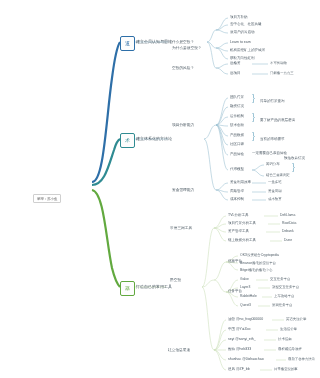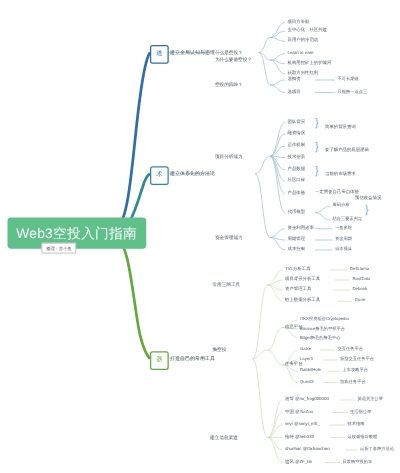--- a/index.html
+++ b/index.html
@@ -84,21 +84,20 @@
     <path d="M214,228 C220,228 220,216 226,216 M214,228 C220,228 220,224 226,224 M214,228 C220,228 220,232 226,232 M214,228 C220,228 220,241 226,241" stroke="#cfe0bd" stroke-width="0.6" fill="none"></path>
     <path d="M264,216 L278,216 M268,224 L280,224 M266,232 L280,232 M270,241 L282,241" stroke="#cfe0bd" stroke-width="0.6" fill="none"></path>
     <path d="M214,280 C220,280 220,262 226,262 M214,280 C220,280 220,292 226,292" stroke="#cfe0bd" stroke-width="0.6" fill="none"></path>
     <path d="M226,262 C232,262 232,256 238,256 M226,262 C232,262 232,263 238,263 M226,262 C232,262 232,270 238,270" stroke="#cfe0bd" stroke-width="0.6" fill="none"></path>
     <path d="M226,292 C232,292 232,280 238,280 M226,292 C232,292 232,288 238,288 M226,292 C232,292 232,297 238,297 M226,292 C232,292 232,306 238,306" stroke="#cfe0bd" stroke-width="0.6" fill="none"></path>
     <path d="M256,280 L268,280 M258,288 L270,288 M262,297 L272,297 M258,306 L270,306" stroke="#cfe0bd" stroke-width="0.6" fill="none"></path>
     <path d="M214,350 C220,350 220,320 226,320 M214,350 C220,350 220,330 226,330 M214,350 C220,350 220,340 226,340 M214,350 C220,350 220,350 226,350 M214,350 C220,350 220,360 226,360 M214,350 C220,350 220,370 226,370" stroke="#cfe0bd" stroke-width="0.6" fill="none"></path>
     <path d="M272,320 L284,320 M266,330 L278,330 M264,340 L276,340 M264,350 L276,350 M276,360 L286,360 M260,370 L272,370" stroke="#cfe0bd" stroke-width="0.6" fill="none"></path>
   </svg>
 
-  <div class="node root">Web3空投入门指南</div>
   <div class="root-sub">整理：苏小鱼</div>
 
   <div class="bhead b1" style="left:120px;top:36px;">道</div>
   <div class="node l1" style="left:136px;top:39px;">建立全局认知与思维</div>
 
   <div class="node l2" style="left:172px;top:39px;">什么是空投？</div>
   <div class="node l3" style="left:230px;top:15px;">项目方补贴</div>
   <div class="node l3" style="left:230px;top:22px;">去中心化、社区共建</div>
   <div class="node l3" style="left:230px;top:30px;">新用户的冷启动</div>
 

